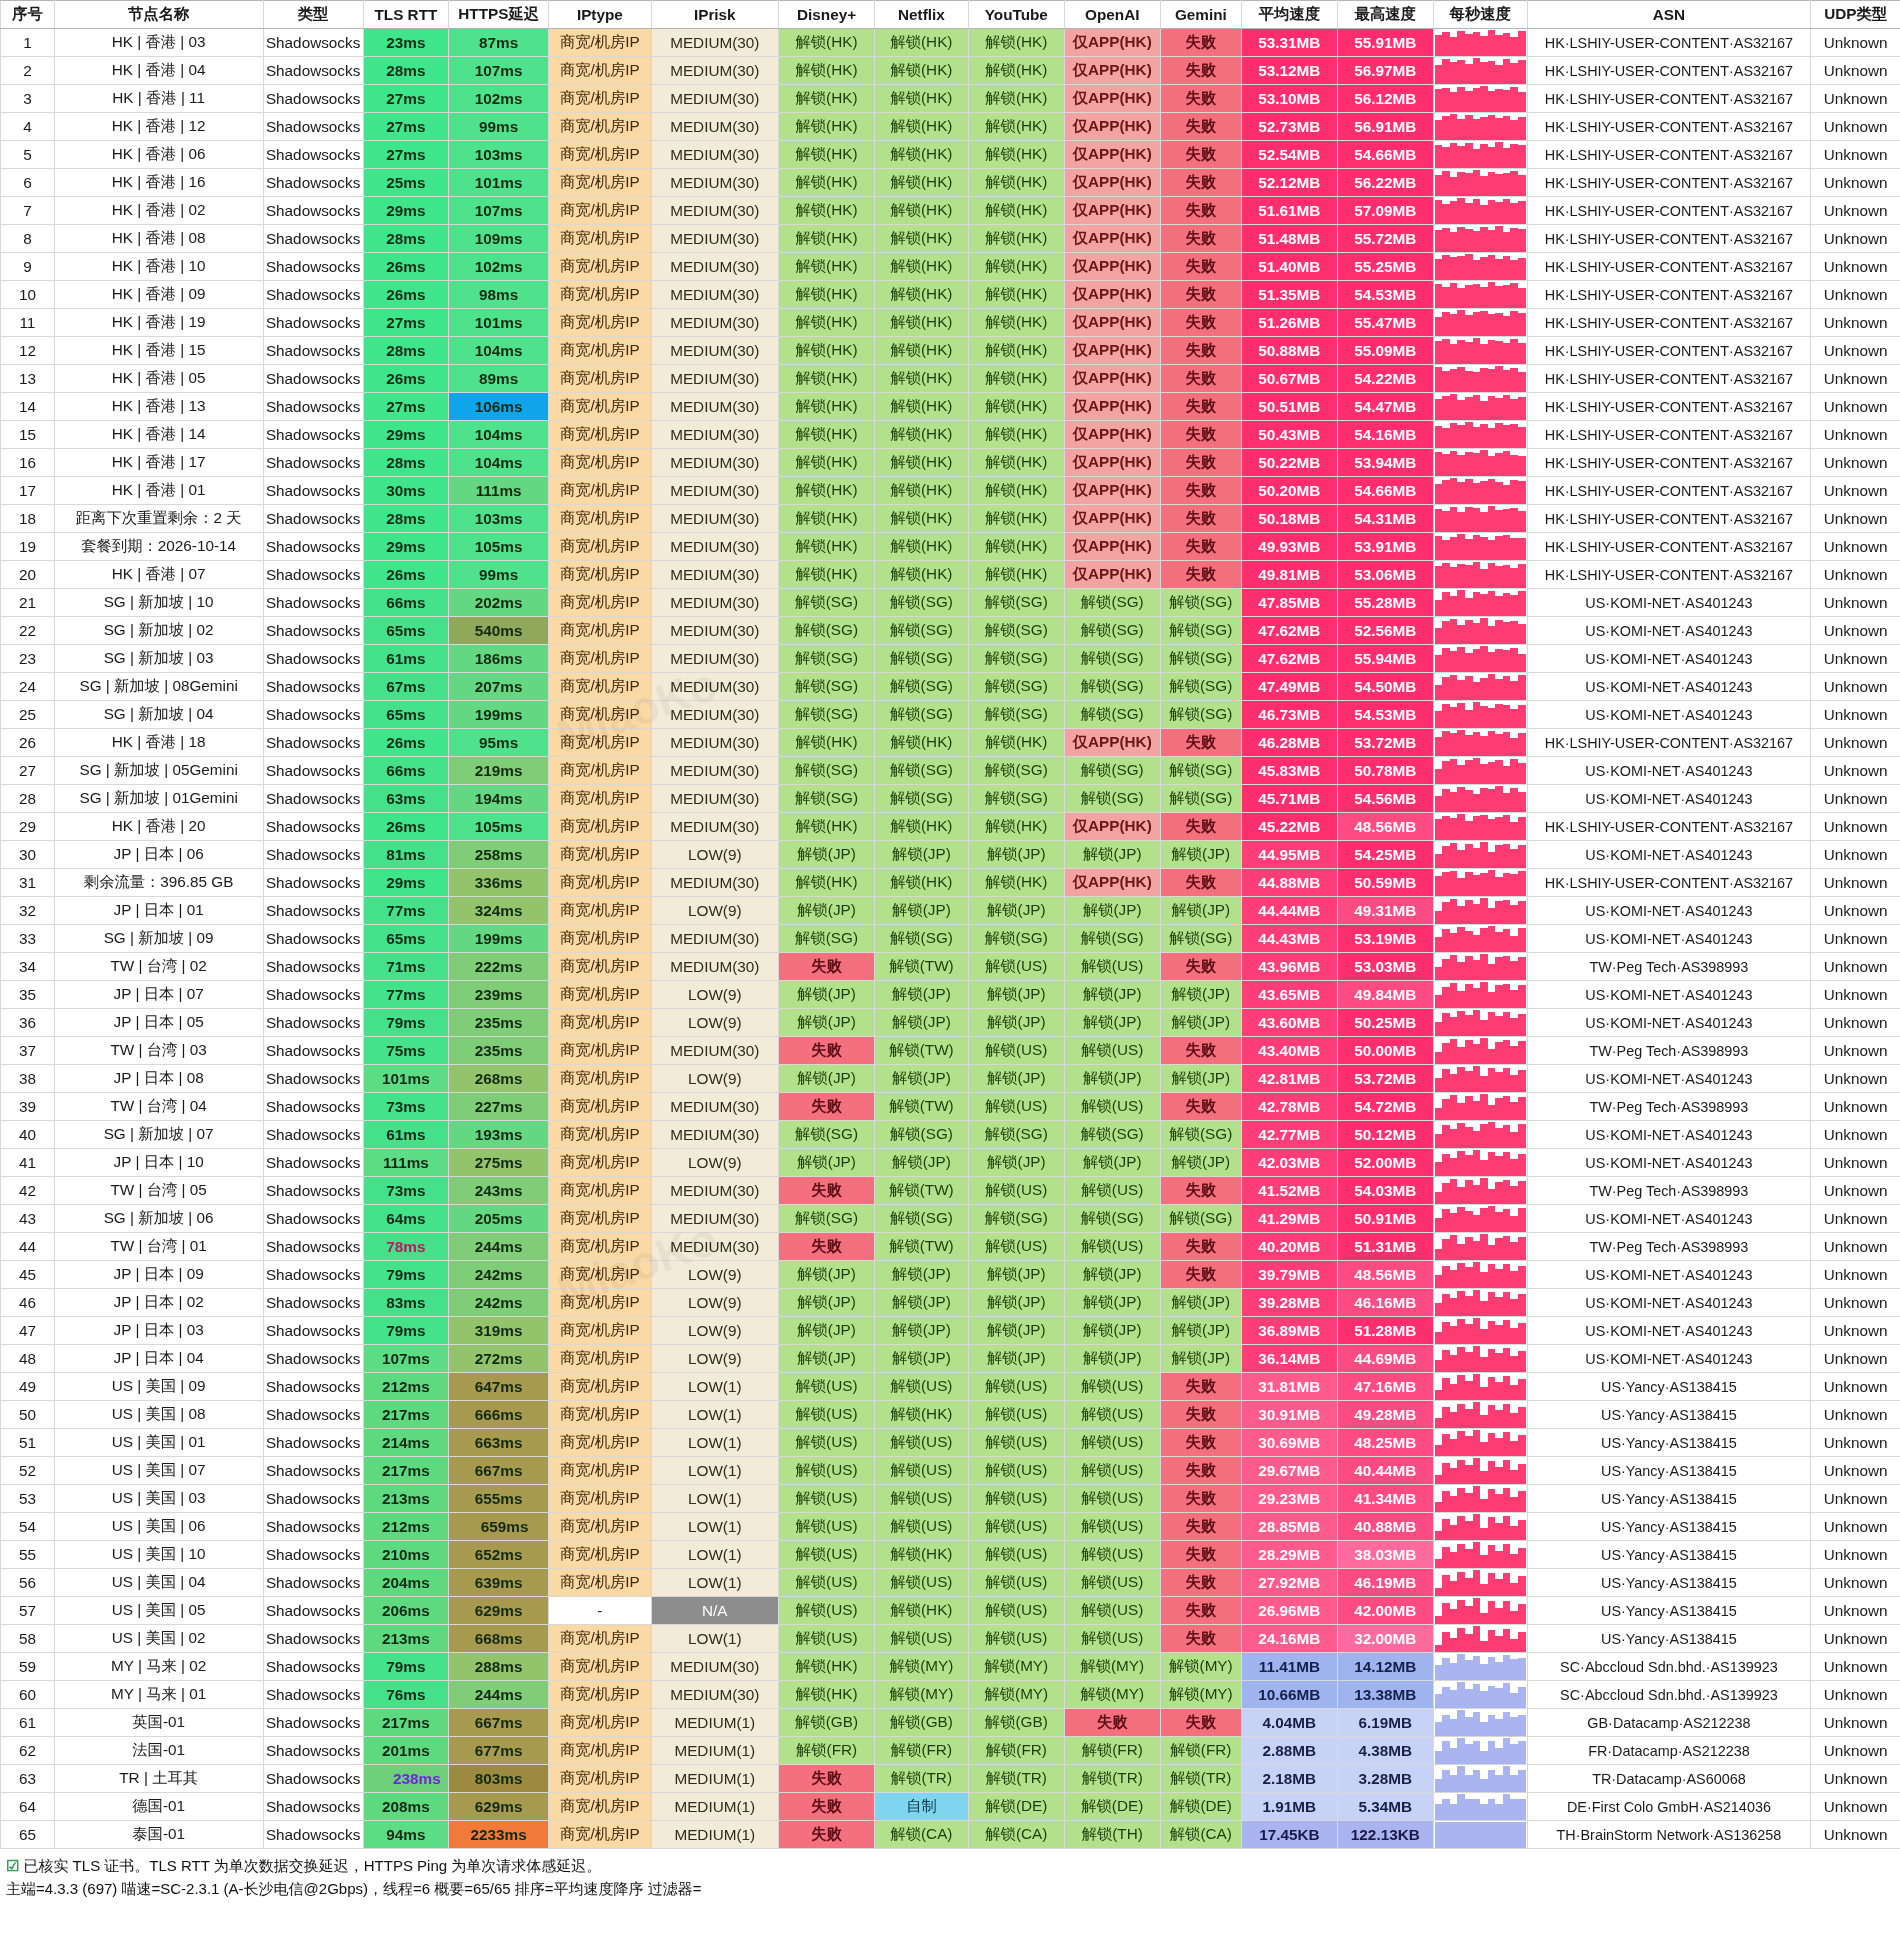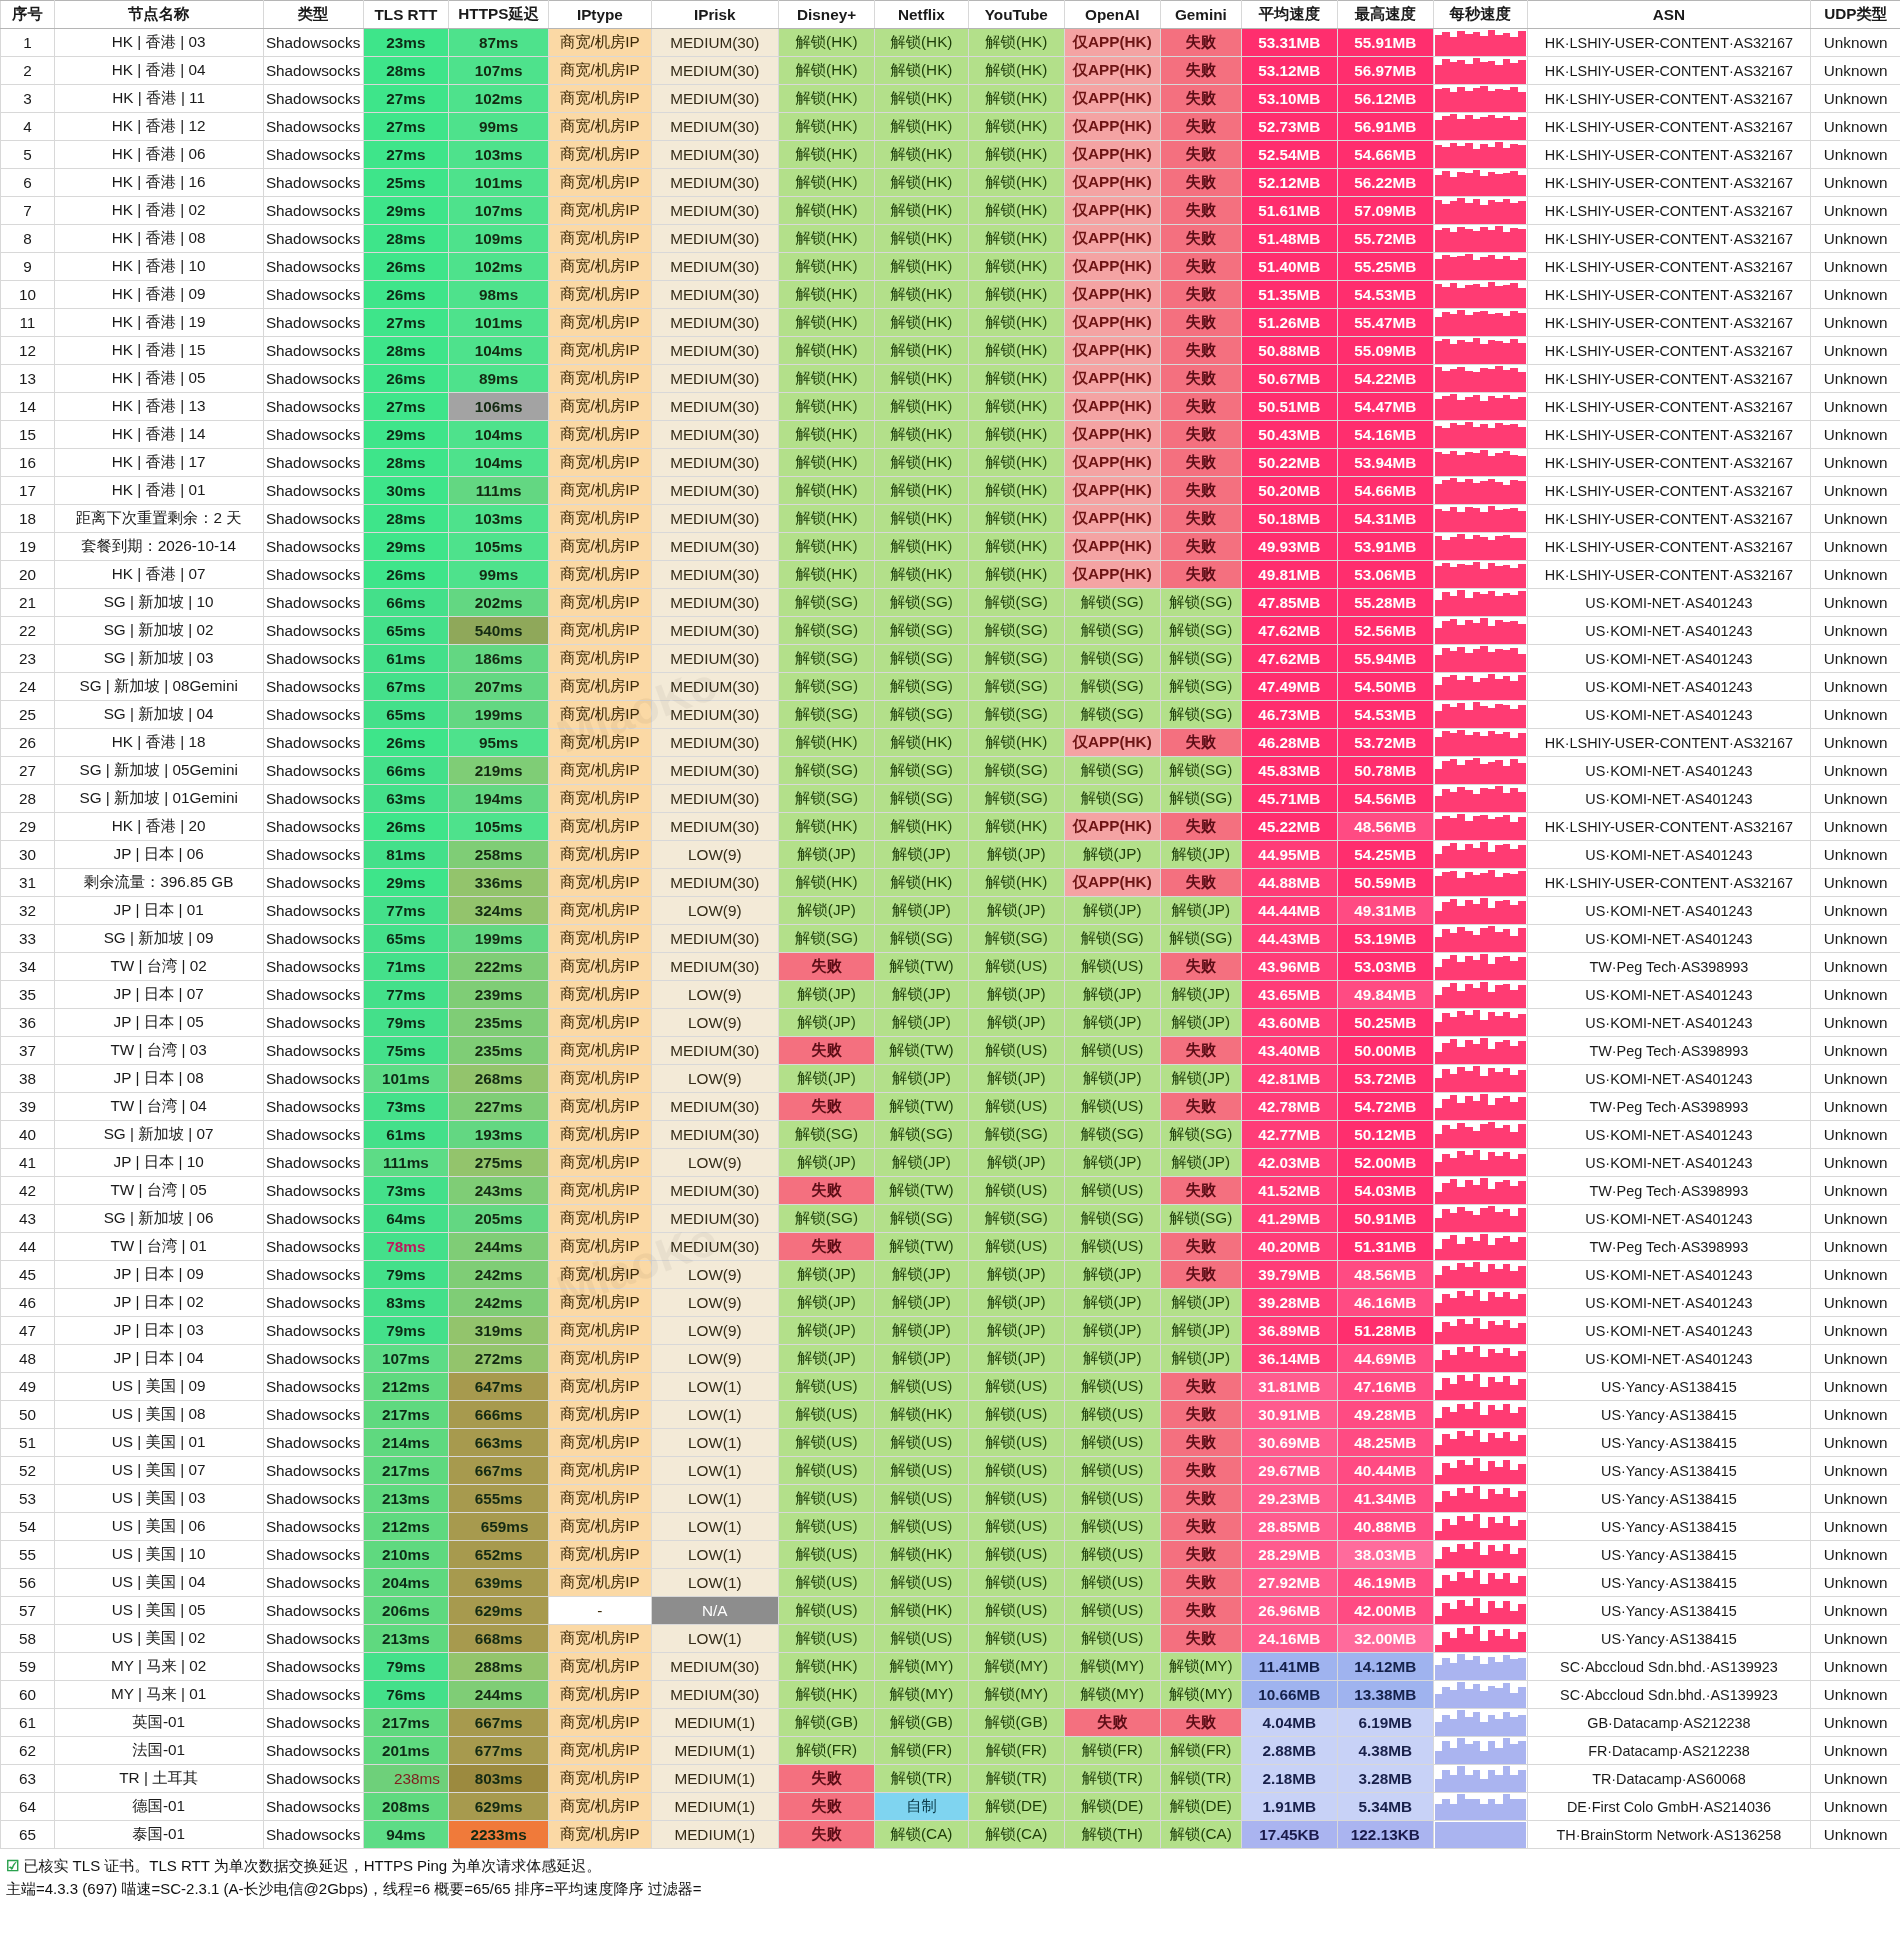--- a/index.html
+++ b/index.html
@@ -582,21 +582,21 @@
             </div>
           </td>
           <td class="asn">HK·LSHIY-USER-CONTENT·AS32167</td>
           <td class="udp">Unknown</td>
         </tr>
         <tr>
           <td class="idx">14</td>
           <td class="name">HK | 香港 | 13</td>
           <td class="type">Shadowsocks</td>
           <td style="background: rgb(62, 229, 138); color: rgb(13, 42, 22); font-weight: bold;">27ms</td>
-          <td style="background: #a3a3a3; color: rgb(19, 42, 18); font-weight: bold;">106ms</td>
+          <td style="background: #0ea5e9; color: rgb(19, 42, 18); font-weight: bold;">106ms</td>
           <td style="background: rgb(251, 217, 165); color: rgb(61, 42, 8);">商宽/机房IP</td>
           <td style="background: rgb(243, 234, 215); color: rgb(51, 43, 24);">MEDIUM(30)</td>
           <td style="background: rgb(179, 224, 138); color: rgb(29, 61, 8); font-weight: normal;">解锁(HK)</td>
           <td style="background: rgb(179, 224, 138); color: rgb(29, 61, 8); font-weight: normal;">解锁(HK)</td>
           <td style="background: rgb(179, 224, 138); color: rgb(29, 61, 8); font-weight: normal;">解锁(HK)</td>
           <td style="background: rgb(244, 163, 163); color: rgb(109, 20, 20); font-weight: bold;">仅APP(HK)</td>
           <td style="background: rgb(244, 112, 127); color: rgb(92, 13, 22); font-weight: bold;">失败</td>
           <td style="background: rgb(255, 46, 110); color: rgb(255, 255, 255); font-weight: bold;">50.51MB</td>
           <td style="background: rgb(255, 46, 110); color: rgb(255, 255, 255); font-weight: bold;">54.47MB</td>
           <td class="spark">
@@ -2247,21 +2247,21 @@
               <i style="height: 23px;"></i>
             </div>
           </td>
           <td class="asn">FR·Datacamp·AS212238</td>
           <td class="udp">Unknown</td>
         </tr>
         <tr>
           <td class="idx">63</td>
           <td class="name">TR | 土耳其</td>
           <td class="type">Shadowsocks</td>
-          <td style="background: rgb(110, 208, 122); color: #7f1d1d; font-weight: normal; padding-left: 22px;">238ms</td>
+          <td style="background: rgb(110, 208, 122); color: #6d28d9; font-weight: bold; padding-left: 22px;">238ms</td>
           <td style="background: rgb(156, 138, 63); color: rgb(19, 42, 18); font-weight: bold;">803ms</td>
           <td style="background: rgb(251, 217, 165); color: rgb(61, 42, 8);">商宽/机房IP</td>
           <td style="background: rgb(243, 234, 215); color: rgb(51, 43, 24);">MEDIUM(1)</td>
           <td style="background: rgb(244, 112, 127); color: rgb(92, 13, 22); font-weight: bold;">失败</td>
           <td style="background: rgb(179, 224, 138); color: rgb(29, 61, 8); font-weight: normal;">解锁(TR)</td>
           <td style="background: rgb(179, 224, 138); color: rgb(29, 61, 8); font-weight: normal;">解锁(TR)</td>
           <td style="background: rgb(179, 224, 138); color: rgb(29, 61, 8); font-weight: normal;">解锁(TR)</td>
           <td style="background: rgb(179, 224, 138); color: rgb(29, 61, 8); font-weight: normal;">解锁(TR)</td>
           <td style="background: rgb(200, 210, 247); color: rgb(24, 32, 74); font-weight: bold;">2.18MB</td>
           <td style="background: rgb(200, 210, 247); color: rgb(24, 32, 74); font-weight: bold;">3.28MB</td>

